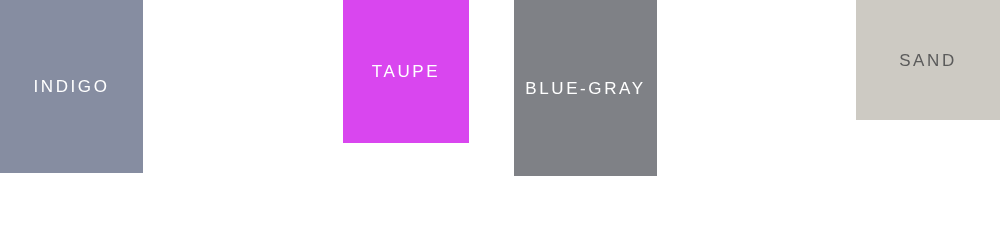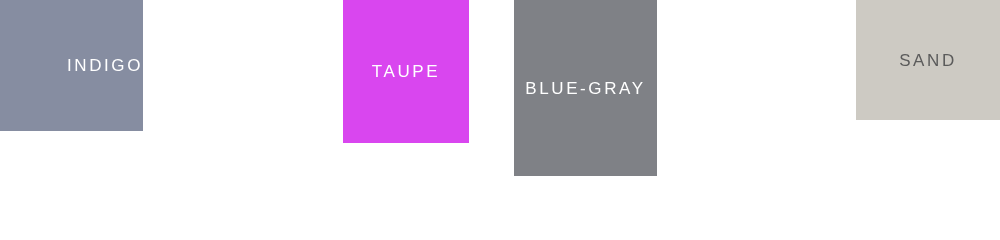--- a/index.html
+++ b/index.html
@@ -37,21 +37,21 @@
     white-space: nowrap;
     text-align: center;
     user-select: none;
   }
 </style>
 </head>
 <body>
 
 <div class="palette" style="width: 1000px; height: 181px; background: rgb(255, 255, 255);">
 
-<div class="swatch" style="left: 0px; width: 143px; height: 131px; background: rgb(134, 141, 161); justify-content: flex-end;">
+<div class="swatch" style="left: 0px; width: 143px; height: 173px; background: rgb(134, 141, 161);">
       <span class="swatch-label" style="color: rgb(255, 255, 255);">INDIGO</span>
     </div>
     <div class="swatch" style="left: 343px; width: 126px; height: 143px; background: #d946ef;">
       <span class="swatch-label" style="color: rgb(255, 255, 255);">TAUPE</span>
     </div>
     <div class="swatch" style="left: 514px; width: 143px; height: 176px; background: rgb(127, 129, 134);">
       <span class="swatch-label" style="color: rgb(255, 255, 255);">BLUE-GRAY</span>
     </div>
     <div class="swatch" style="left: 856px; width: 144px; height: 120px; background: rgb(205, 202, 195);">
       <span class="swatch-label" style="color: rgb(91, 91, 91);">SAND</span>

